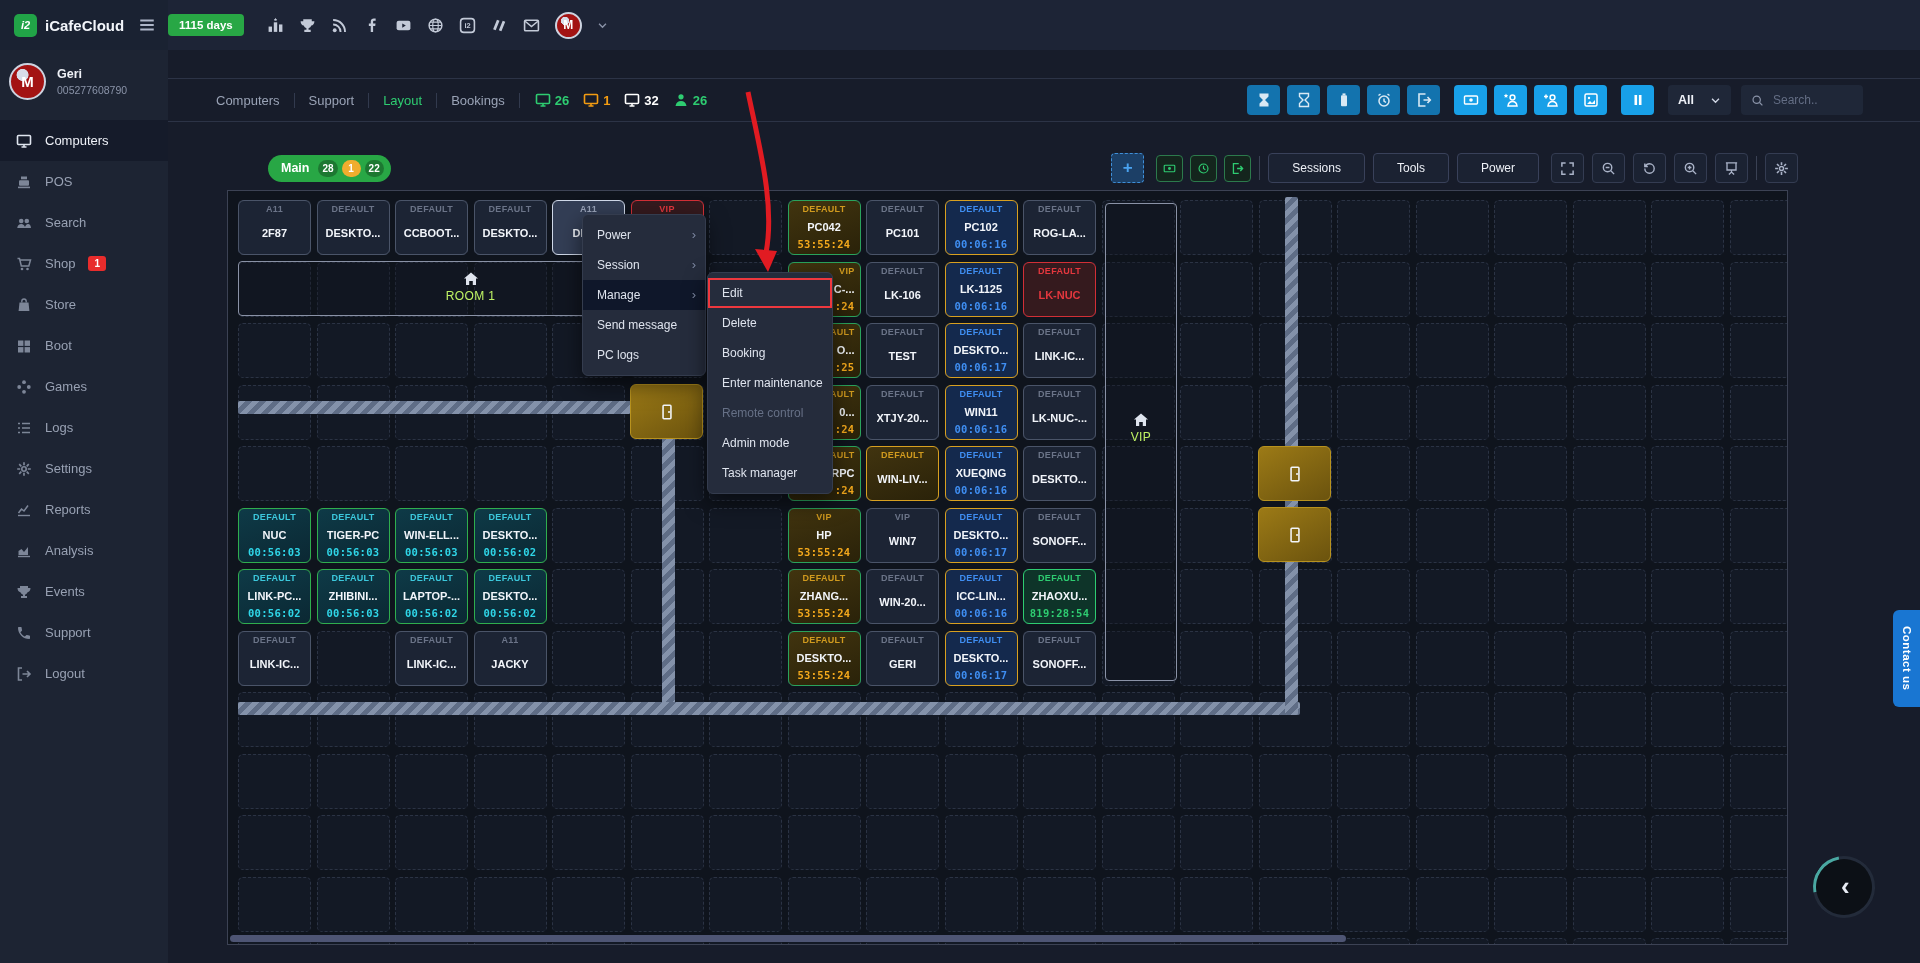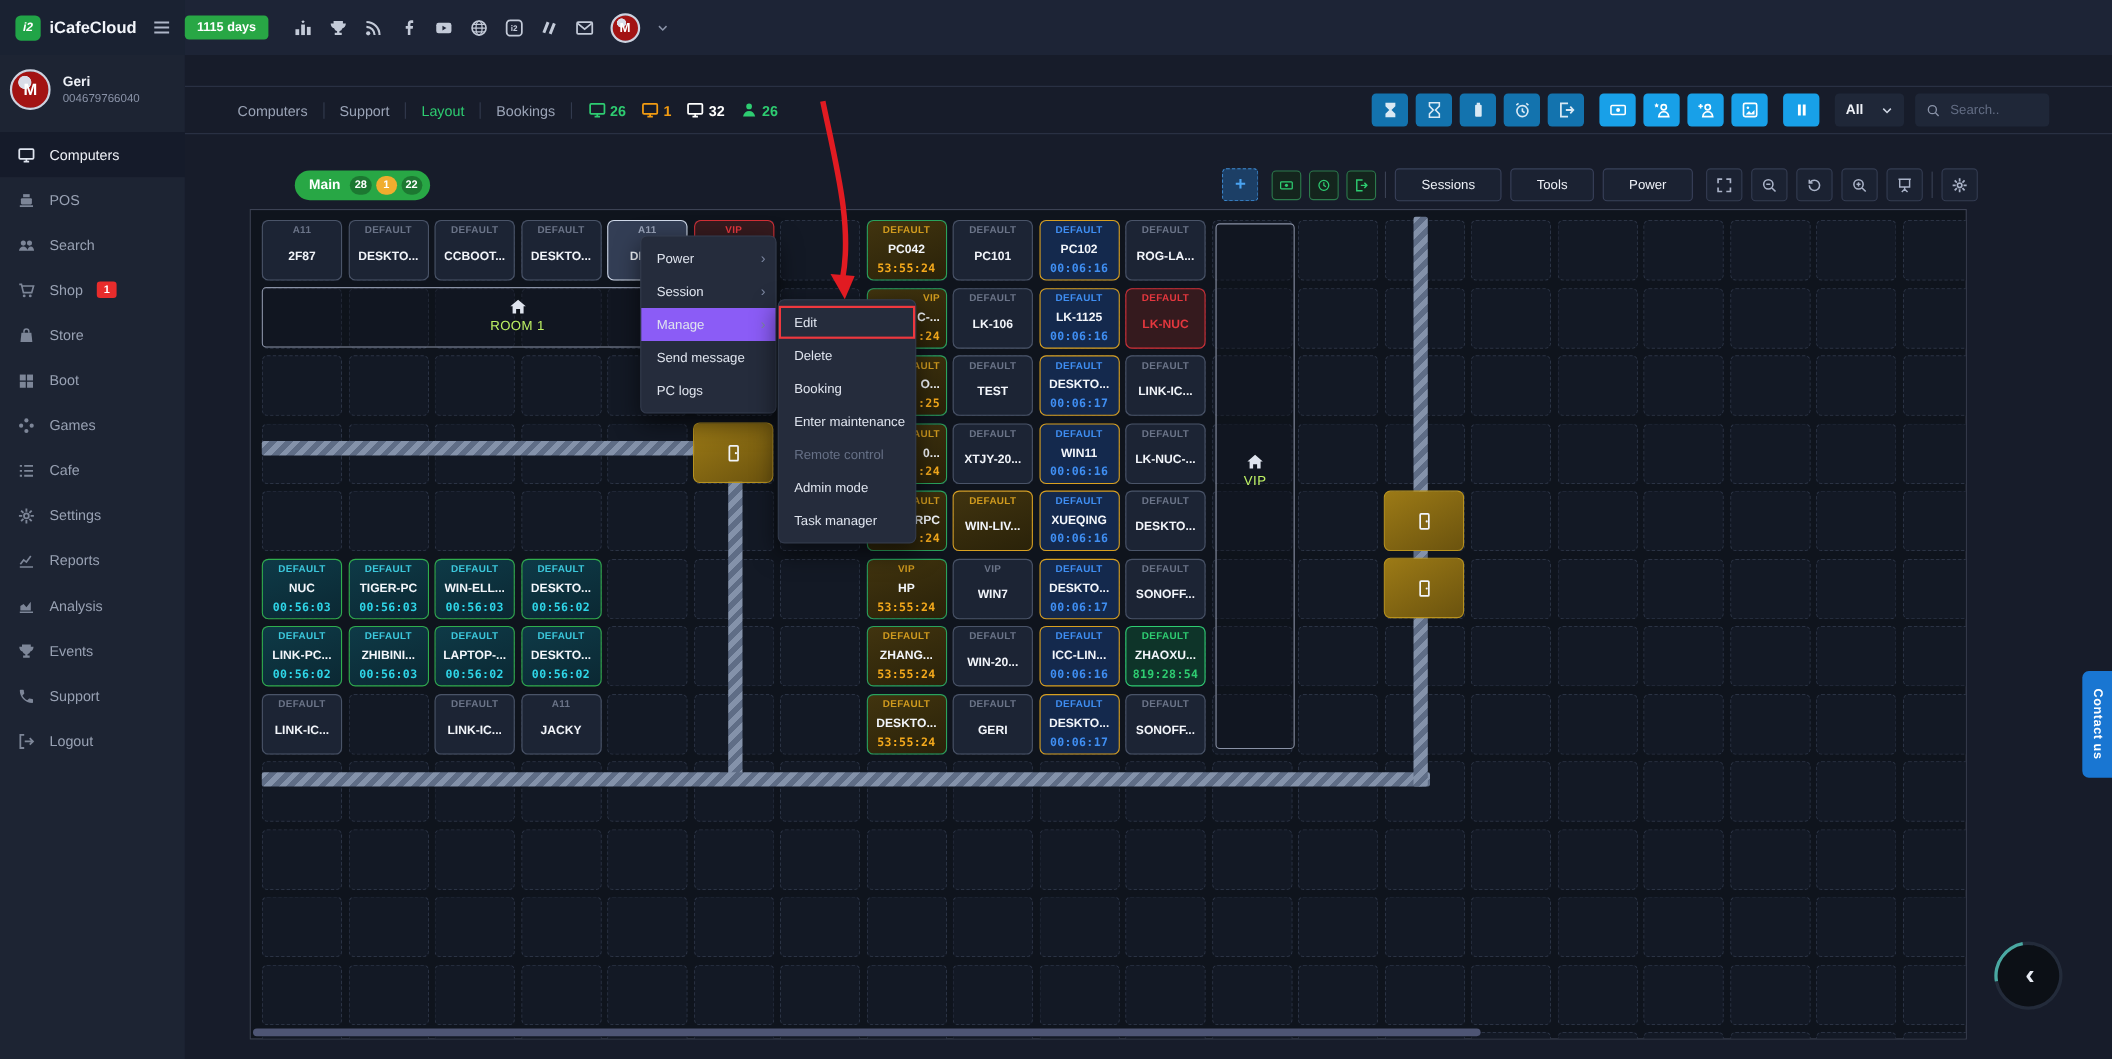--- a/index.html
+++ b/index.html
@@ -93,21 +93,21 @@
   .st-error { background:#351a1e; border-color:#d22f36; } .st-error .b,.st-error .n { color:#e4373e; }
   .st-amber { background:linear-gradient(160deg,#41340f,#2a2209); border-color:#2aa35c; } .st-amber .b { color:#d09a1e; } .st-amber .t { color:#f4a91c; }
   .st-booked { background:linear-gradient(160deg,#41340f,#2a2209); border-color:#d8a020; } .st-booked .b { color:#d09a1e; }
   .st-member { background:#14294d; border-color:#d8a020; } .st-member .b { color:#3f8ef2; } .st-member .t { color:#3f8ef2; }
   .st-teal { background:linear-gradient(160deg,#0e3a47,#0b2833); border-color:#2fae4e; } .st-teal .b { color:#3cc8dc; } .st-teal .t { color:#2fd6e8; }
   .st-green { background:#0e3429; border-color:#2ecc71; } .st-green .b { color:#2ecc71; } .st-green .t { color:#2ecc71; }
 
   
   .menu { position:absolute; background:#252c3c; border:1px solid #343c4e; border-radius:6px; box-shadow:0 8px 22px rgba(0,0,0,0.55); padding:5px 0; z-index:50; }
   .menu li { list-style:none; position:relative; padding:8px 14px; font-size:12px; color:#dfe4ee; cursor:pointer; white-space:nowrap; }
-  .menu li.hl { background:#8b5cf6; }
+  .menu li.hl { background:#0f172a; }
   .menu li.dis { color:#667086; cursor:default; }
   .menu li.sub::after { content:"\203A"; position:absolute; right:9px; top:7px; color:#7c86a0; font-size:13px; }
   .menu li.annotated { outline:2px solid #ee383e; outline-offset:-2px; }
   #ctx-menu { left:582px; top:214px; width:124px; }
   #ctx-submenu { left:707px; top:272px; width:126px; }
 
   
   .arrow-svg { position:absolute; left:0; top:0; width:1920px; height:963px; pointer-events:none; z-index:60; }
   .contact { position:absolute; right:0; top:610px; width:27px; height:97px; background:#1976d2; border-radius:6px 0 0 6px; color:#fff; font-size:11.5px; font-weight:bold; writing-mode:vertical-rl; display:flex; align-items:center; justify-content:center; letter-spacing:0.5px; z-index:40; cursor:pointer; }
   .float-circle { position:absolute; left:1813px; top:856px; width:62px; height:62px; border-radius:50%; background:#0c1016; border:3px solid #232b3a; border-left-color:#4aa8a2; transform:rotate(35deg); z-index:40; display:flex; align-items:center; justify-content:center; cursor:pointer; }
@@ -191,21 +191,21 @@
         </svg>
       </span>
   </div>
 </div>
 
 <div class="sidebar">
   <div class="user">
     <span class="avatar">M</span>
     <span>
       <div class="uname">Geri</div>
-      <div class="uphone">004679766040</div>
+      <div class="uphone">005277608790</div>
     </span>
   </div>
   <div id="side-items">
       <div class="side-item active">
         <span class="icon">
           <svg viewBox="0 0 16 16" xmlns="http://www.w3.org/2000/svg">
             <rect x="1.5" y="2.5" width="13" height="9" rx="1" fill="none" stroke="currentColor" stroke-width="1.6"></rect>
             <path d="M5.5 14h5M8 11.5V14" stroke="currentColor" stroke-width="1.6" fill="none"></path>
           </svg>
         </span>
@@ -272,21 +272,21 @@
           </svg>
         </span>
         <span>Games</span>
       </div>
       <div class="side-item">
         <span class="icon">
           <svg viewBox="0 0 16 16" xmlns="http://www.w3.org/2000/svg">
             <path d="M2 3.5h2M6 3.5h8M2 8h2M6 8h8M2 12.5h2M6 12.5h8" stroke="currentColor" stroke-width="1.6"></path>
           </svg>
         </span>
-        <span>Cafe</span>
+        <span>Logs</span>
       </div>
       <div class="side-item">
         <span class="icon">
           <svg viewBox="0 0 16 16" xmlns="http://www.w3.org/2000/svg">
             <circle cx="8" cy="8" r="2.2" fill="none" stroke="currentColor" stroke-width="1.6"></circle>
             <path d="M8 1.2v3M8 11.8v3M1.2 8h3M11.8 8h3M3.2 3.2l2.1 2.1M10.7 10.7l2.1 2.1M12.8 3.2l-2.1 2.1M5.3 10.7l-2.1 2.1" stroke="currentColor" stroke-width="1.7"></path>
           </svg>
         </span>
         <span>Settings</span>
       </div>

